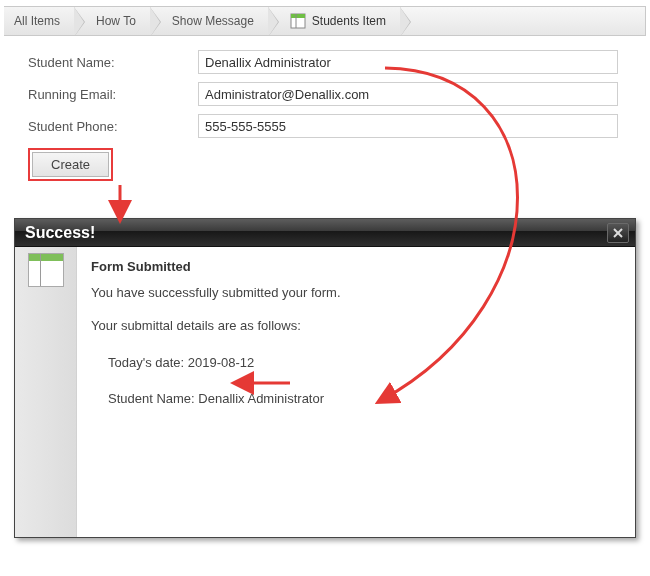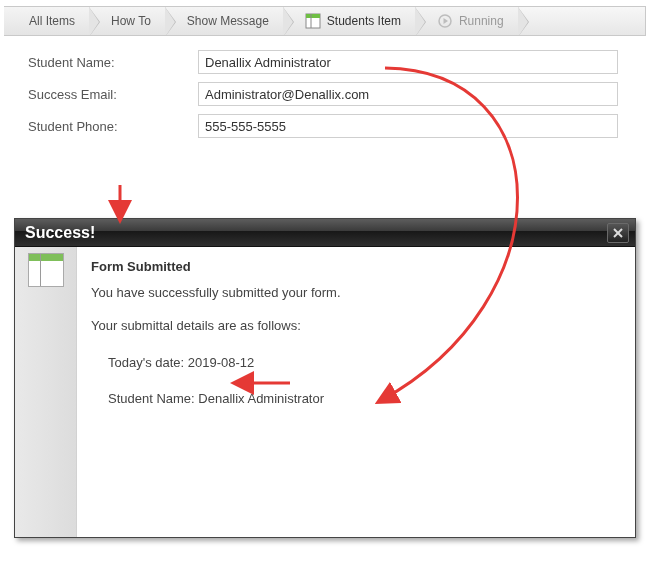--- a/index.html
+++ b/index.html
@@ -31,21 +31,21 @@
   }
   .crumb {
     position: relative;
     display: flex;
     align-items: center;
     padding: 0 14px 0 22px;
     background: linear-gradient(to bottom, #f4f4f4, #e4e4e4);
     white-space: nowrap;
     cursor: pointer;
   }
-  .crumb:first-child { padding-left: 25px; }
+  .crumb:first-child { padding-left: 10px; }
   .crumb::after {
     content: "";
     position: absolute;
     right: -10px;
     top: 0;
     width: 0; height: 0;
     border-top: 15px solid transparent;
     border-bottom: 15px solid transparent;
     border-left: 10px solid #e4e4e4;
     z-index: 2;
@@ -223,43 +223,37 @@
   <div class="crumb current">
     <span class="crumb-ico">
       <svg width="16" height="16" viewBox="0 0 16 16">
         <rect x="1" y="1" width="14" height="14" fill="#fff" stroke="#888"></rect>
         <rect x="1" y="1" width="14" height="4" fill="#6fbf44"></rect>
         <line x1="6" y1="1" x2="6" y2="15" stroke="#888"></line>
       </svg>
     </span>
     <span>Students Item</span>
   </div>
-  <div class="crumb running">
-    <span class="crumb-ico">
-      <svg width="14" height="14" viewBox="0 0 14 14">
-        <circle cx="7" cy="7" r="6" fill="none" stroke="#bdbdbd" stroke-width="1.5"></circle>
-        <polygon points="5.5,4 10,7 5.5,10" fill="#bdbdbd"></polygon>
-      </svg>
-    </span>
-    <span>Running</span>
-  </div>
 </div>
 
 <div class="form-panel">
   <div class="form-row">
     <div class="form-label">Student Name:</div>
     <input class="form-input" value="Denallix Administrator" style="">
   </div>
   <div class="form-row">
-    <div class="form-label">Success Email:</div>
+    <div class="form-label">Running Email:</div>
     <input class="form-input" value="Administrator@Denallix.com" style="">
   </div>
   <div class="form-row">
     <div class="form-label">Student Phone:</div>
     <input class="form-input" value="555-555-5555" style="">
+  </div>
+  <div class="create-wrap">
+    <button class="create-btn">Create</button>
   </div>
 </div>
 
 <div class="dialog">
   <div class="dlg-title">
     <span>Success!</span>
     <div class="dlg-close">
       <svg width="12" height="12" viewBox="0 0 12 12">
         <line x1="2" y1="2" x2="10" y2="10" stroke="#ddd" stroke-width="2"></line>
         <line x1="10" y1="2" x2="2" y2="10" stroke="#ddd" stroke-width="2"></line>

